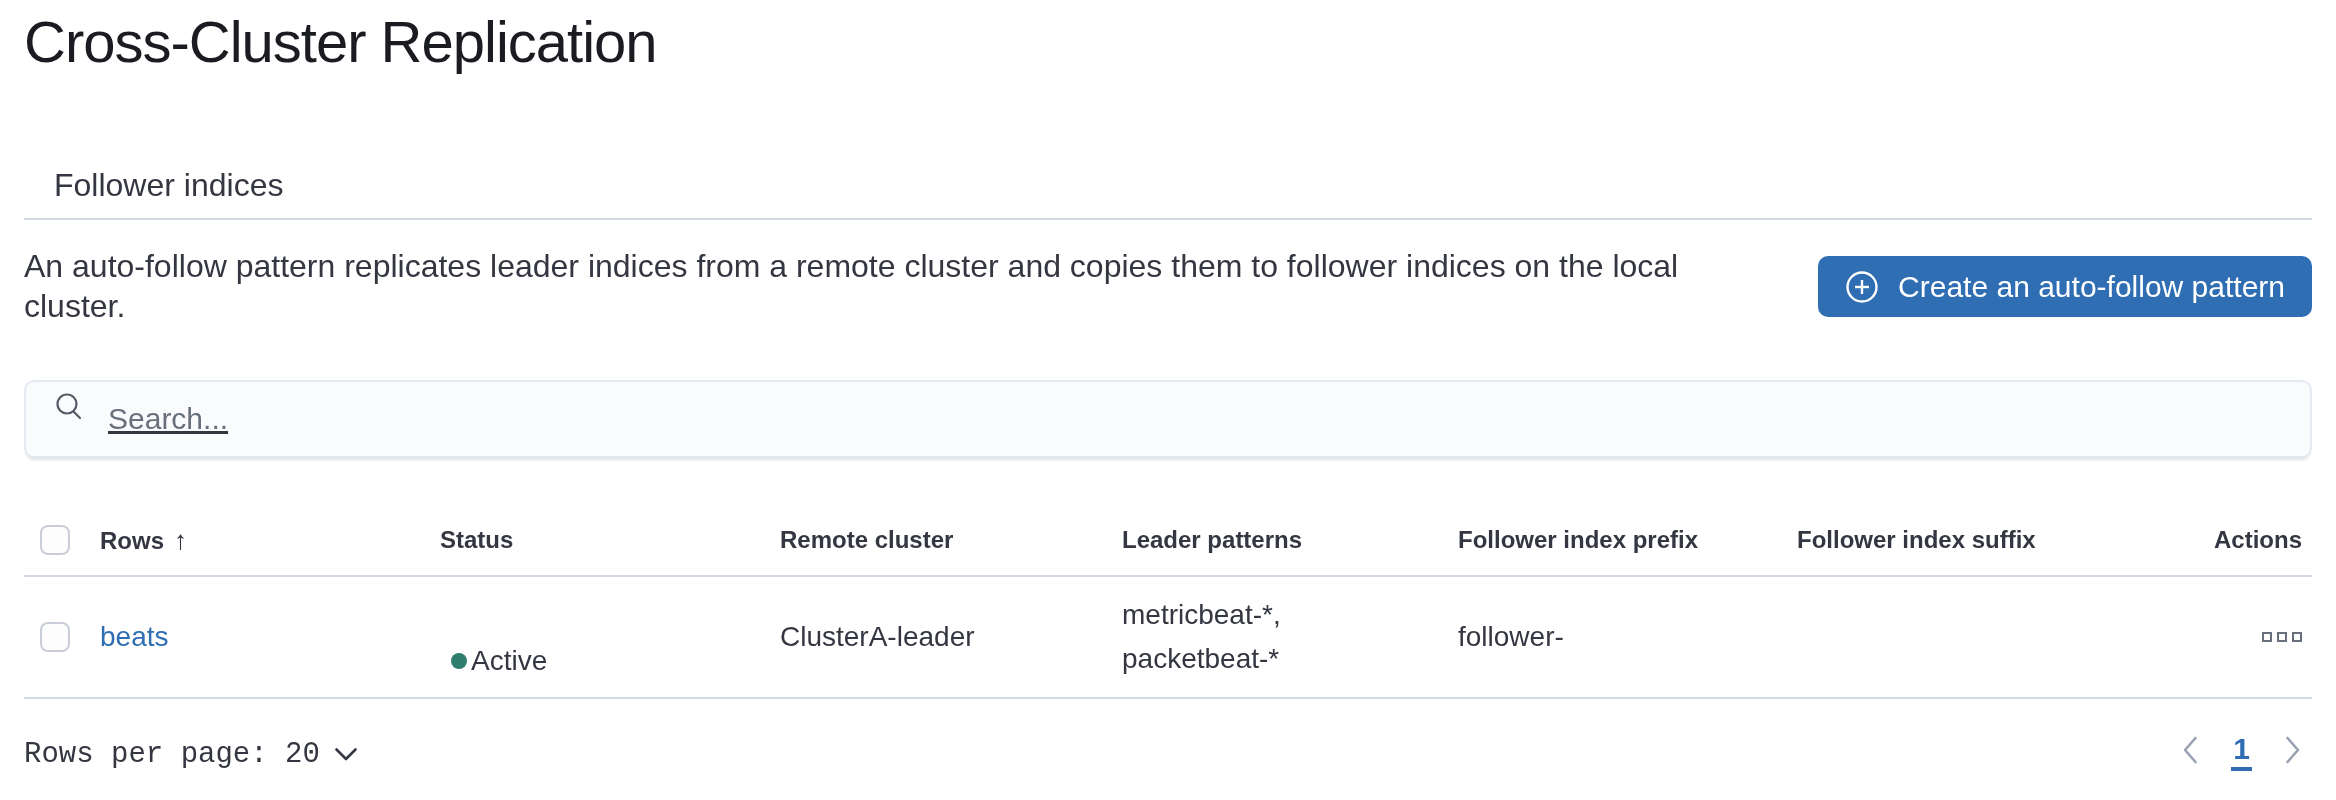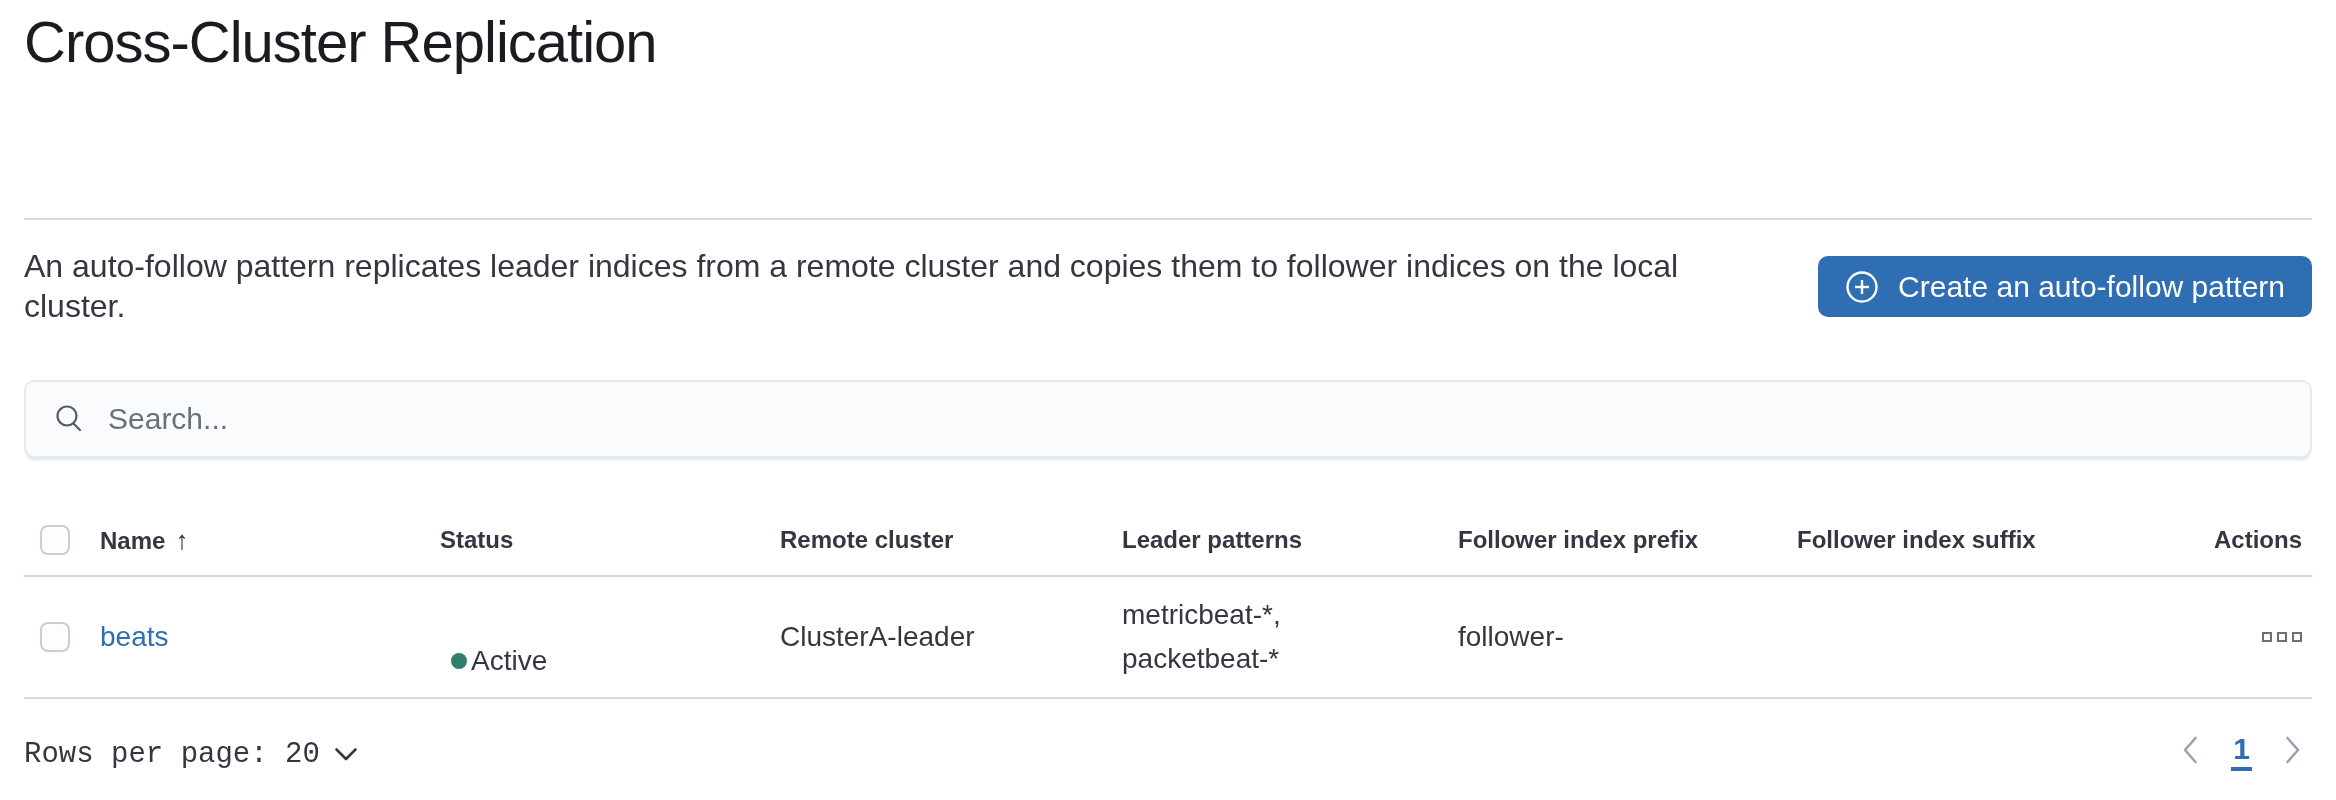--- a/index.html
+++ b/index.html
@@ -46,23 +46,24 @@
     display: flex; align-items: center; gap: 19px;
     padding: 0 27px; border: none; border-radius: 10px;
     background: #2f6eb3; color: #ffffff;
     font-size: 30px; font-family: inherit; cursor: pointer; margin-left: 24px;
   }
   .create-button svg { display: block; }
 
   
   .search-bar {
     position: absolute; left: 24px; right: 24px; top: 380px; height: 78px;
-    display: flex; align-items: center; gap: 22px; padding: 8px 26px;
+    display: flex; align-items: flex-start; gap: 22px; padding: 8px 26px;
     background: #fafbfd; border: 2px solid #e4e8f1; border-radius: 10px;
     box-shadow: 0 4px 3px -2px rgba(125, 135, 160, 0.25);
+    text-decoration: underline;
   }
   .search-input {
     flex: 1; height: 100%; border: none; outline: none; background: transparent;
     font-size: 30px; font-family: inherit; color: #343741;
   }
   .search-input::placeholder { color: #69707d; }
 
   
   .table { position: absolute; left: 24px; right: 24px; top: 505px; }
   .thead { position: relative; height: 72px; border-bottom: 2px solid #d3dae6; }
@@ -120,20 +121,21 @@
     border-bottom: 4px solid #2f6eb3; padding: 0 2px 2px 2px; line-height: 1.1;
     cursor: pointer;
   }
 </style>
 </head>
 <body>
 
 <h1 class="page-title">Cross-Cluster Replication</h1>
 
 <div class="tabs">
+  <button class="tab">Follower indices</button>
 </div>
 <div class="tabs-divider"></div>
 
 <p class="description">An auto-follow pattern replicates leader indices from a remote cluster and copies them to follower indices on the local cluster.</p>
 
 <button class="create-button">
   <svg width="34" height="34" viewBox="0 0 34 34">
     <circle cx="17" cy="17" r="14.5" fill="none" stroke="#ffffff" stroke-width="2.4"></circle>
     <line x1="17" y1="10" x2="17" y2="24" stroke="#ffffff" stroke-width="2.4"></line>
     <line x1="10" y1="17" x2="24" y2="17" stroke="#ffffff" stroke-width="2.4"></line>
@@ -149,21 +151,21 @@
   <input class="search-input" type="text" placeholder="Search..." style="">
 </div>
 
 <div class="table">
 
   <div class="thead">
     <span class="cell col-check">
       <span class="checkbox"></span>
     </span>
     <span class="cell th col-name">
-      <span>Name</span>
+      <span>Rows</span>
       <span class="sort-arrow">↑</span>
     </span>
     <span class="cell th col-status">Status</span>
     <span class="cell th col-remote">Remote cluster</span>
     <span class="cell th col-leader">Leader patterns</span>
     <span class="cell th col-prefix">Follower index prefix</span>
     <span class="cell th col-suffix">Follower index suffix</span>
     <span class="cell th col-actions">Actions</span>
   </div>
 

